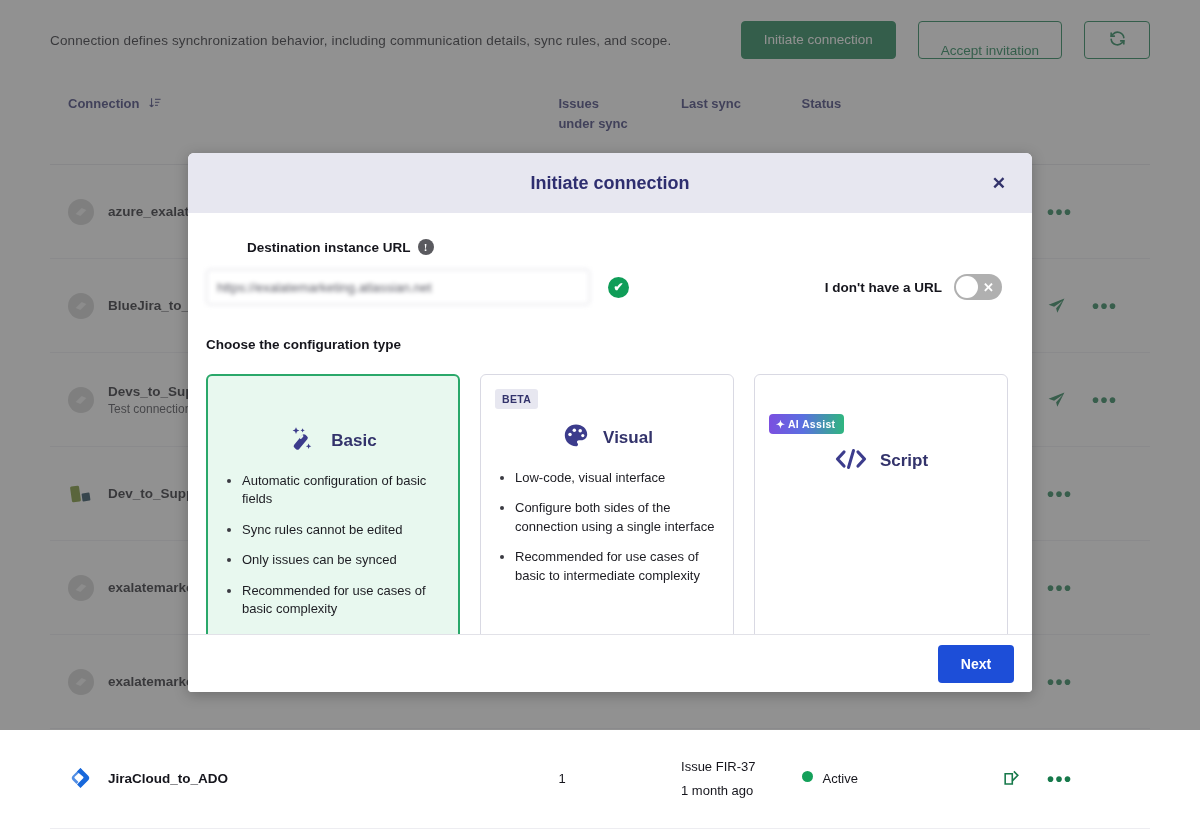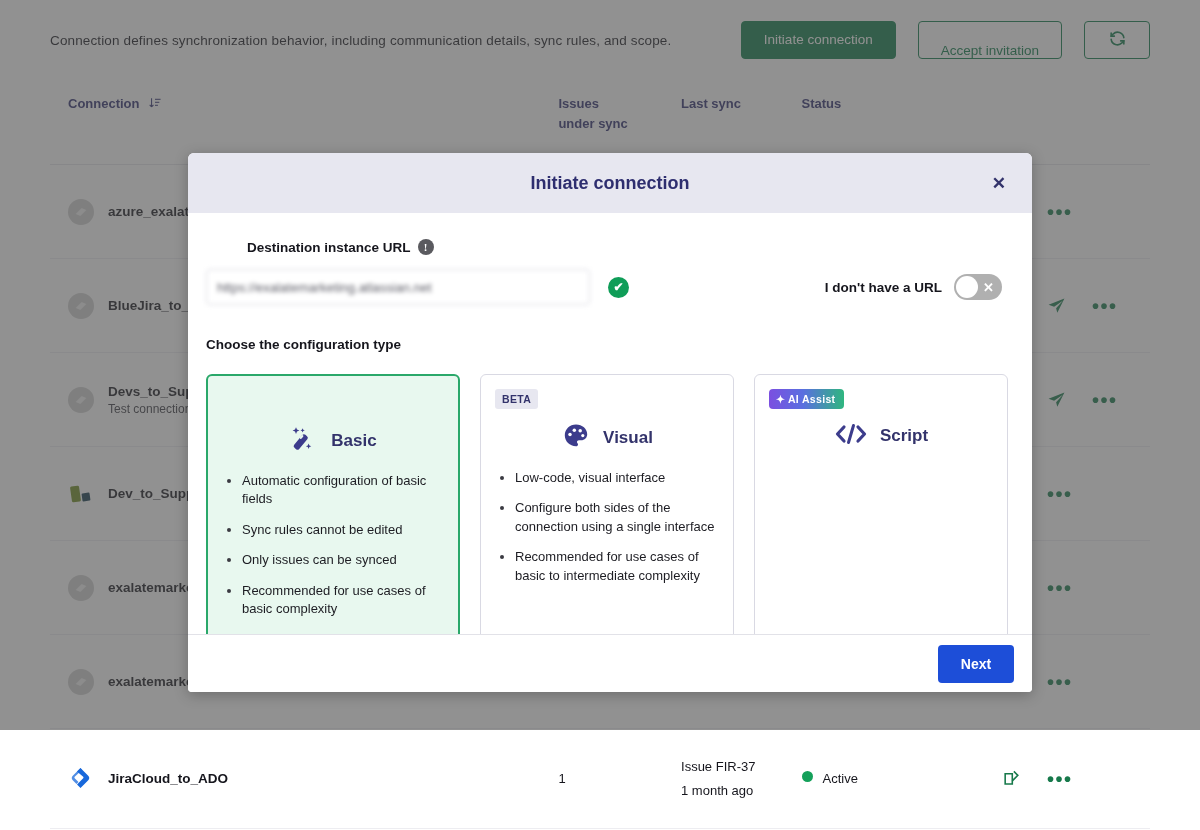--- a/index.html
+++ b/index.html
@@ -221,20 +221,21 @@
     color: #33336b; background: #e7e7f0;
     border-radius: 3px;
     padding: 4px 7px;
     letter-spacing: .03em;
   }
   .card-badge.ai {
     color: #ffffff;
     background: linear-gradient(90deg, #7b4fe0 0%, #5a6fe0 45%, #2fb67f 100%);
     border-radius: 4px;
     padding: 4px 9px 4px 7px;
+    margin-top: 25px;
   }
   .badge-hold { height: 22px; }
   .card-title-row {
     display:flex; align-items:center; justify-content:center; gap: 12px;
     margin: 12px 0 14px 0;
   }
   .card-title {
     font-size: 17px; font-weight: bold; color: #33336b;
   }
   .card ul { list-style: none; }

